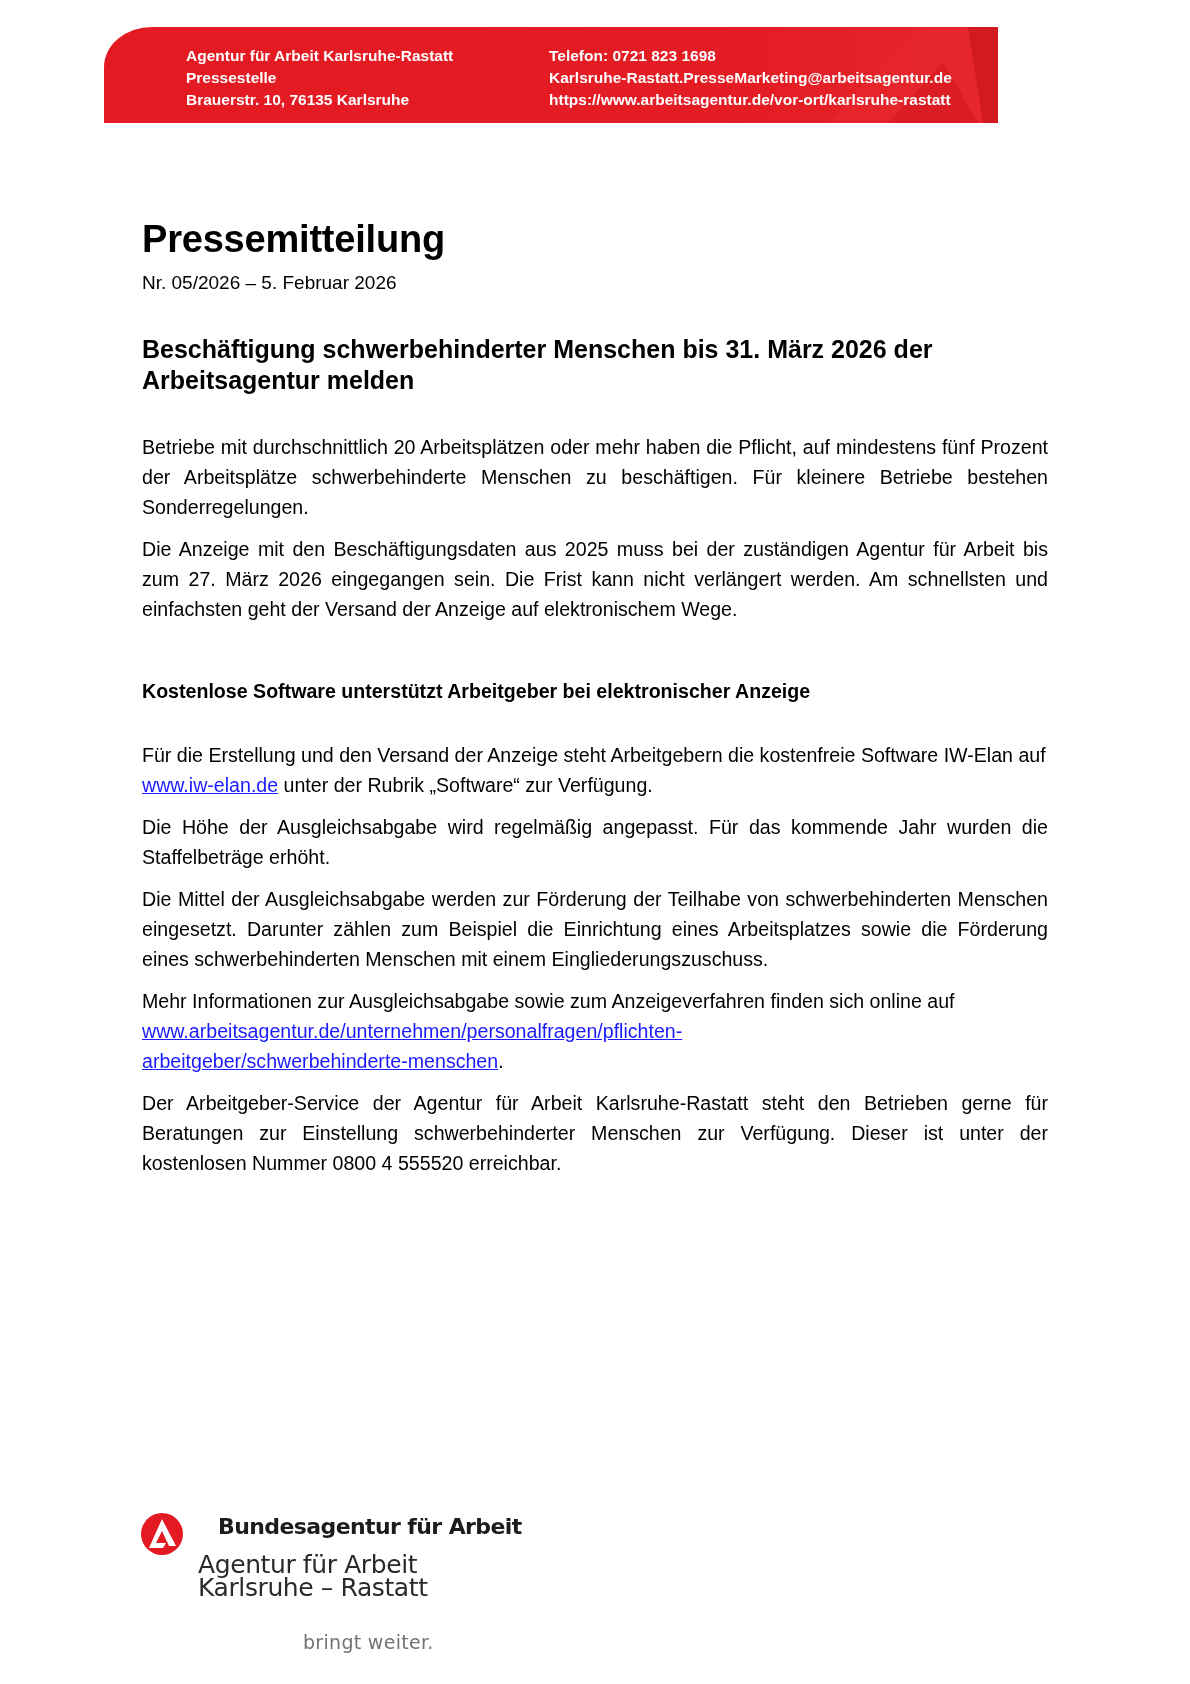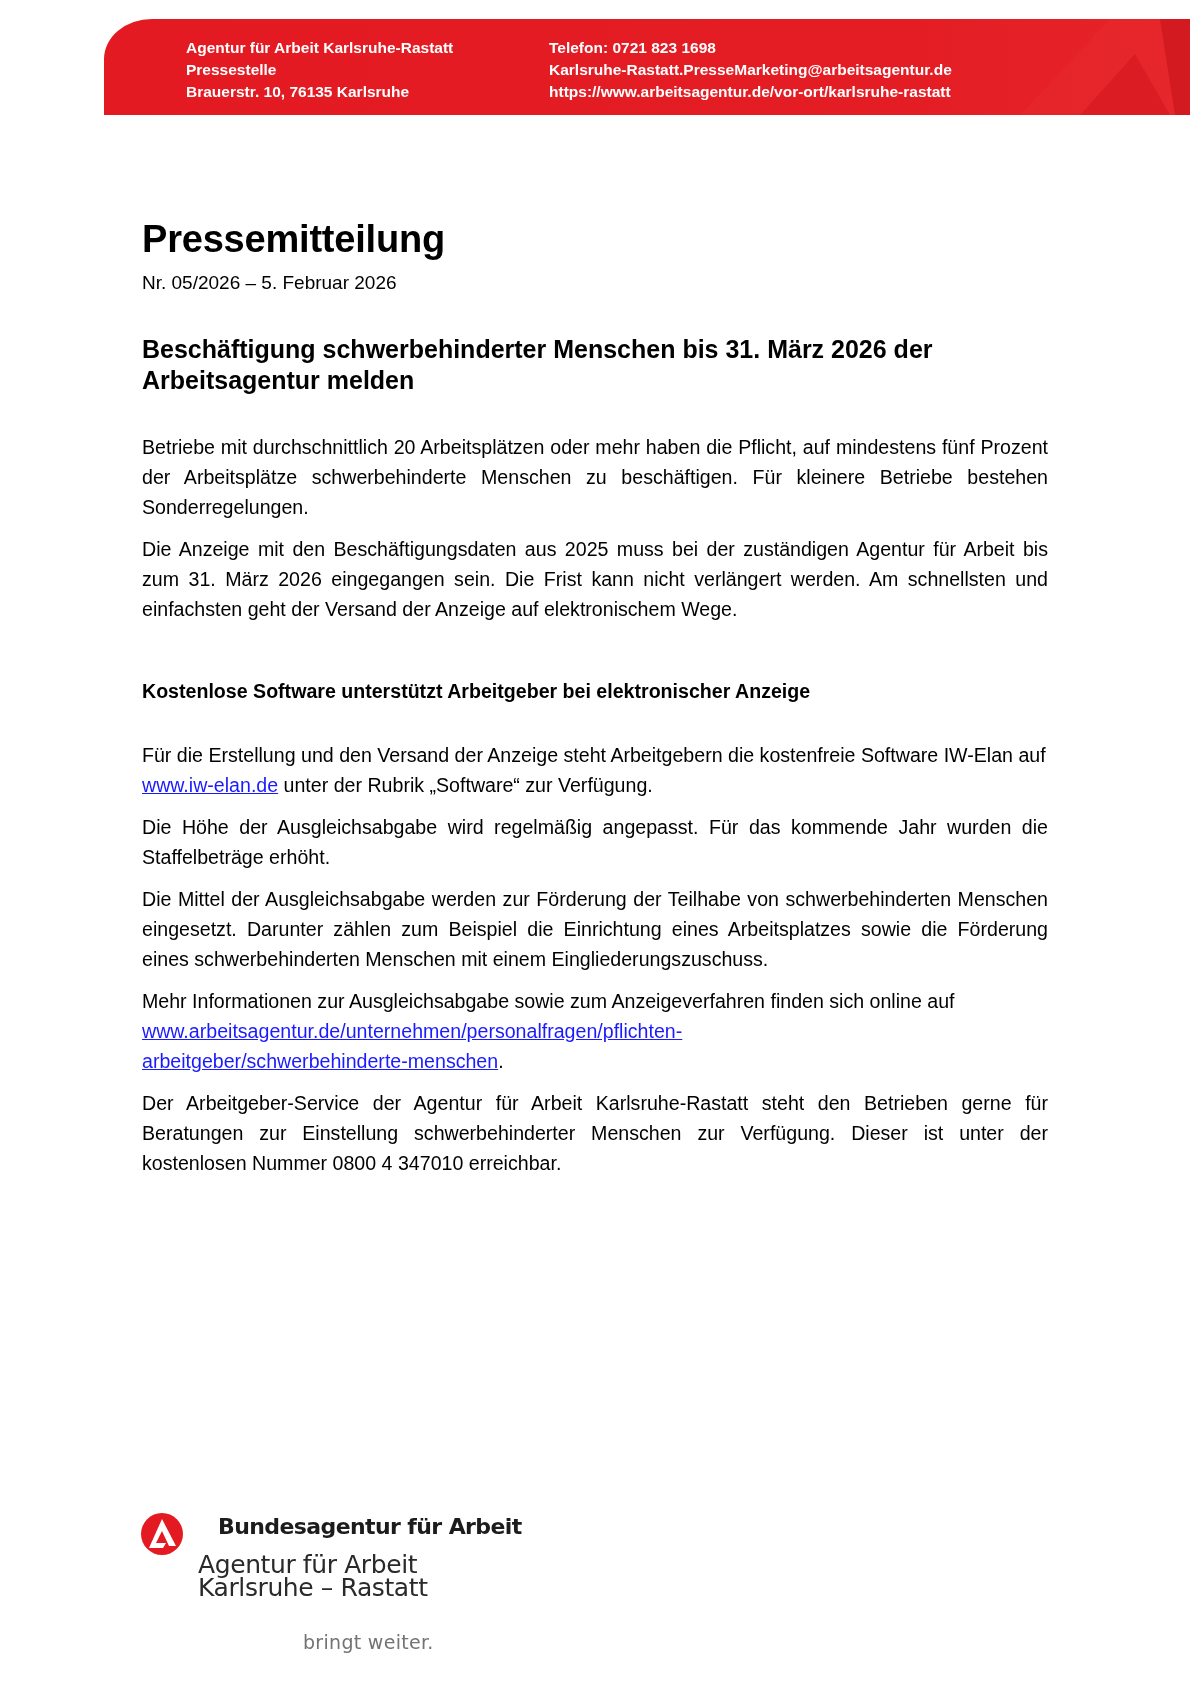--- a/index.html
+++ b/index.html
@@ -1,21 +1,21 @@
 <!DOCTYPE html>
 <html><head>
   <meta charset="utf-8">
   <style>
     html, body { margin: 0; padding: 0; background: #ffffff; }
     body {
       width: 1190px; height: 1684px; position: relative; overflow: hidden;
       font-family: "Liberation Sans", sans-serif; color: #000;
     }
     .banner {
-      position: absolute; left: 104px; top: 19px; width: 1086px; height: 96px;
+      position: absolute; left: 104px; top: 27px; width: 894px; height: 96px;
       background: linear-gradient(90deg, #e31a22 0%, #e41c24 70%, #e6242a 100%);
       border-top-left-radius: 48px 40px;
       overflow: hidden;
     }
     .banner .deco {
       position: absolute; right: 0; top: 0; width: 230px; height: 96px;
     }
     .banner .col {
       position: absolute; top: 18px; color: #fff; font-weight: bold;
       font-size: 15.5px; line-height: 22px;
@@ -82,31 +82,31 @@
     <div>https://www.arbeitsagentur.de/vor-ort/karlsruhe-rastatt</div>
   </div>
 </div>
 
 <div class="title">Pressemitteilung</div>
 <div class="subtitle">Nr. 05/2026 – 5. Februar 2026</div>
 <div class="headline">Beschäftigung schwerbehinderter Menschen bis 31. März 2026 der Arbeitsagentur melden</div>
 
 <div class="body" style="top:428px;">
   <p>Betriebe mit durchschnittlich 20 Arbeitsplätzen oder mehr haben die Pflicht, auf mindestens fünf Prozent der Arbeitsplätze schwerbehinderte Menschen zu beschäftigen. Für kleinere Betriebe bestehen Sonderregelungen.</p>
-  <p>Die Anzeige mit den Beschäftigungsdaten aus 2025 muss bei der zuständigen Agentur für Arbeit bis zum 31. März 2026 eingegangen sein. Die Frist kann nicht verlängert werden. Am schnellsten und einfachsten geht der Versand der Anzeige auf elektronischem Wege.</p>
+  <p>Die Anzeige mit den Beschäftigungsdaten aus 2025 muss bei der zuständigen Agentur für Arbeit bis zum 27. März 2026 eingegangen sein. Die Frist kann nicht verlängert werden. Am schnellsten und einfachsten geht der Versand der Anzeige auf elektronischem Wege.</p>
 </div>
 
 <div class="subhead">Kostenlose Software unterstützt Arbeitgeber bei elektronischer Anzeige</div>
 
 <div class="body" style="top:736px;">
   <p class="p-left"><span>Für die Erstellung und den Versand der Anzeige steht Arbeitgebern die kostenfreie Software IW-Elan auf </span><a class="link">www.iw-elan.de</a><span> unter der Rubrik „Software“ zur Verfügung.</span></p>
   <p>Die Höhe der Ausgleichsabgabe wird regelmäßig angepasst. Für das kommende Jahr wurden die Staffelbeträge erhöht.</p>
   <p>Die Mittel der Ausgleichsabgabe werden zur Förderung der Teilhabe von schwerbehinderten Menschen eingesetzt. Darunter zählen zum Beispiel die Einrichtung eines Arbeitsplatzes sowie die Förderung eines schwerbehinderten Menschen mit einem Eingliederungszuschuss.</p>
   <p class="p-left"><span>Mehr Informationen zur Ausgleichsabgabe sowie zum Anzeigeverfahren finden sich online auf </span><br><a class="link"><span>www.arbeitsagentur.de/unternehmen/personalfragen/pflichten-</span><br><span>arbeitgeber/schwerbehinderte-menschen</span></a><span>.</span></p>
-  <p>Der Arbeitgeber-Service der Agentur für Arbeit Karlsruhe-Rastatt steht den Betrieben gerne für Beratungen zur Einstellung schwerbehinderter Menschen zur Verfügung. Dieser ist unter der kostenlosen Nummer 0800 4 347010 erreichbar.</p>
+  <p>Der Arbeitgeber-Service der Agentur für Arbeit Karlsruhe-Rastatt steht den Betrieben gerne für Beratungen zur Einstellung schwerbehinderter Menschen zur Verfügung. Dieser ist unter der kostenlosen Nummer 0800 4 555520 erreichbar.</p>
 </div>
 
 <div class="footer-logo">
   <svg class="mark" viewBox="0 0 44 44">
     <circle cx="22" cy="22" r="21" fill="#e31a22"></circle>
     <polygon points="22,7 36,34 29,34 22,19 16,31 26,31 23,36 9,36" fill="#ffffff"></polygon>
   </svg>
   <div class="org">Bundesagentur für Arbeit</div>
   <div class="sub1">Agentur für Arbeit</div>
   <div class="sub2">Karlsruhe – Rastatt</div>

